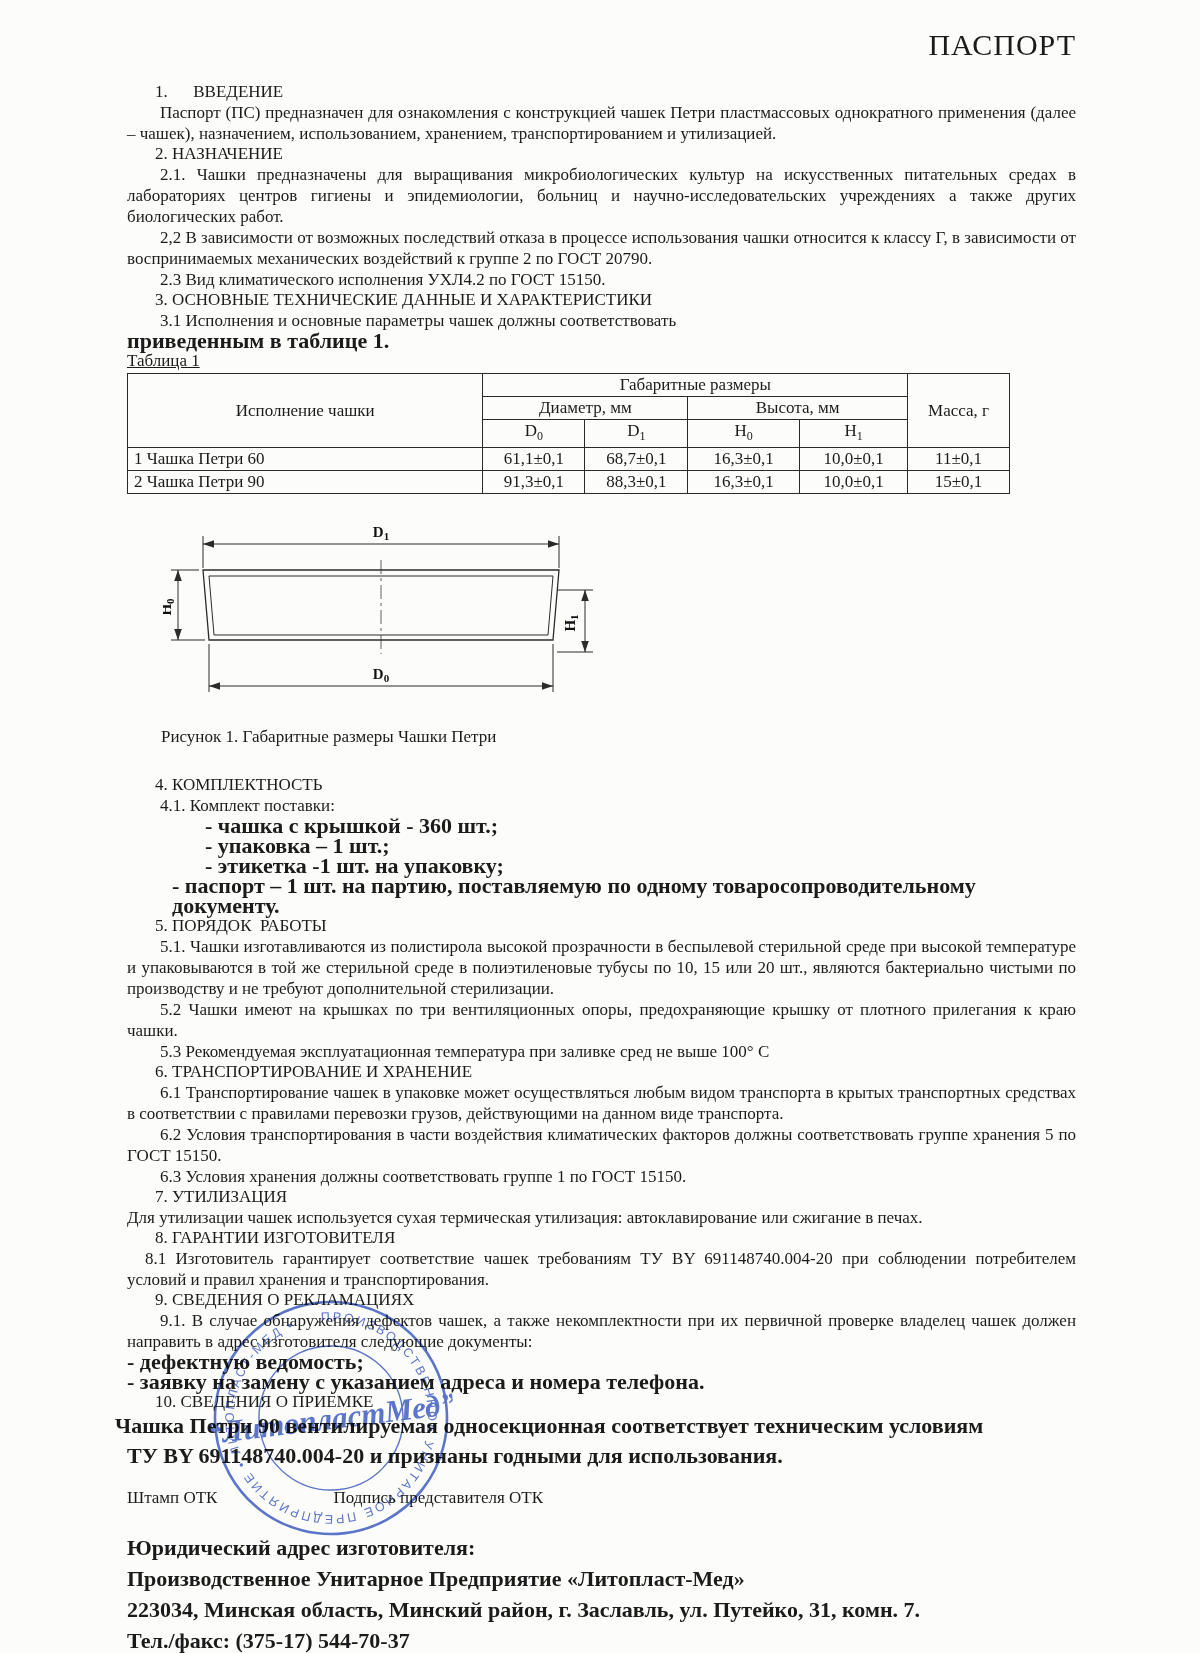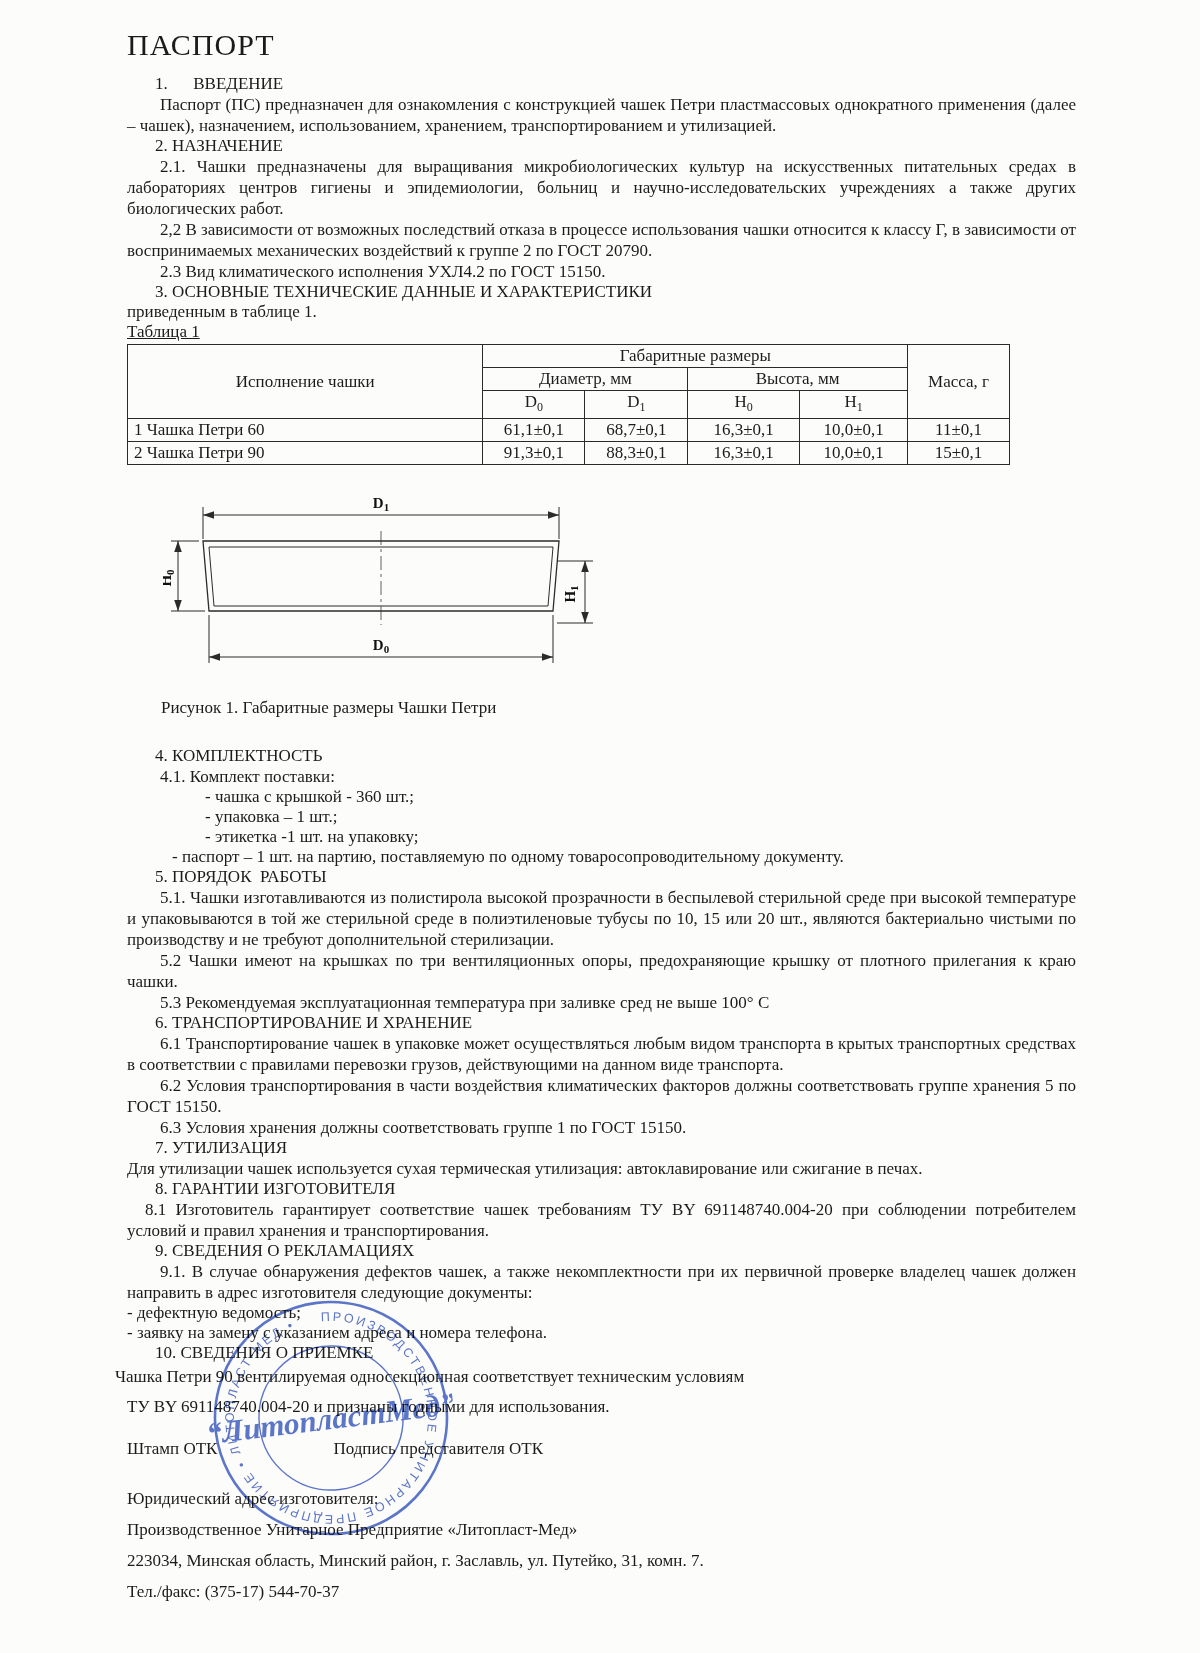--- a/index.html
+++ b/index.html
@@ -7,37 +7,37 @@
     position:relative;
     width:1200px;height:1653px;
     margin:0 auto;
     background:#fcfcfa;
     font-family:"Liberation Serif", serif;
     color:#1b1b1b;
     overflow:hidden;
   }
   .content{padding:24px 124px 0 127px;}
   .doc-title{
-    text-align:left;
+    text-align:right;
     font-size:30px;font-weight:normal;letter-spacing:1px;
-    margin:4px 0 12px 0;
+    margin:4px 0 20px 0;
   }
   .h{
     margin:0 0 0 28px;
     font-size:17px;line-height:20px;
     white-space:pre-wrap;
   }
   .p{
     margin:0;
     font-size:17px;line-height:21px;
     text-indent:33px;
     text-align:justify;
   }
   .p-noind{text-indent:0;}
-  .line{margin:0;font-size:17px;line-height:20px;}
+  .line{margin:0;font-size:22px;line-height:20px;font-weight:bold;}
   .ind-a{margin-left:78px;}
   .ind-b{margin-left:45px;}
   .ind-c{margin-left:68px;}
   .neg{margin-left:-12px;}
   .tbl-label{margin:0;font-size:17px;line-height:20px;text-decoration:underline;}
   
   .dims-table{
     border-collapse:collapse;
     width:883px;
     font-size:17px;
@@ -94,20 +94,21 @@
 
     <p class="h">1.      ВВЕДЕНИЕ</p>
     <p class="p">Паспорт (ПС) предназначен для ознакомления с конструкцией чашек Петри пластмассовых однократного применения (далее – чашек), назначением, использованием,  хранением, транспортированием и утилизацией.</p>
 
     <p class="h">2. НАЗНАЧЕНИЕ</p>
     <p class="p">2.1. Чашки предназначены для выращивания микробиологических культур на искусственных питательных средах в лабораториях центров гигиены и эпидемиологии, больниц и научно-исследовательских учреждениях а также других биологических работ.</p>
     <p class="p">2,2 В зависимости от возможных последствий отказа в процессе использования чашки относится к классу Г, в зависимости от воспринимаемых механических воздействий к группе 2 по ГОСТ 20790.</p>
     <p class="p">2.3 Вид климатического исполнения УХЛ4.2 по ГОСТ 15150.</p>
 
     <p class="h">3. ОСНОВНЫЕ ТЕХНИЧЕСКИЕ ДАННЫЕ И ХАРАКТЕРИСТИКИ</p>
+    <p class="p">3.1 Исполнения и основные параметры чашек должны соответствовать</p>
     <p class="line">приведенным в таблице 1.</p>
     <p class="tbl-label">Таблица 1</p>
 
     <table class="dims-table">
       <colgroup>
         <col style="width:356px">
           <col style="width:102px">
           <col style="width:103px">
           <col style="width:112px">
           <col style="width:108px">

